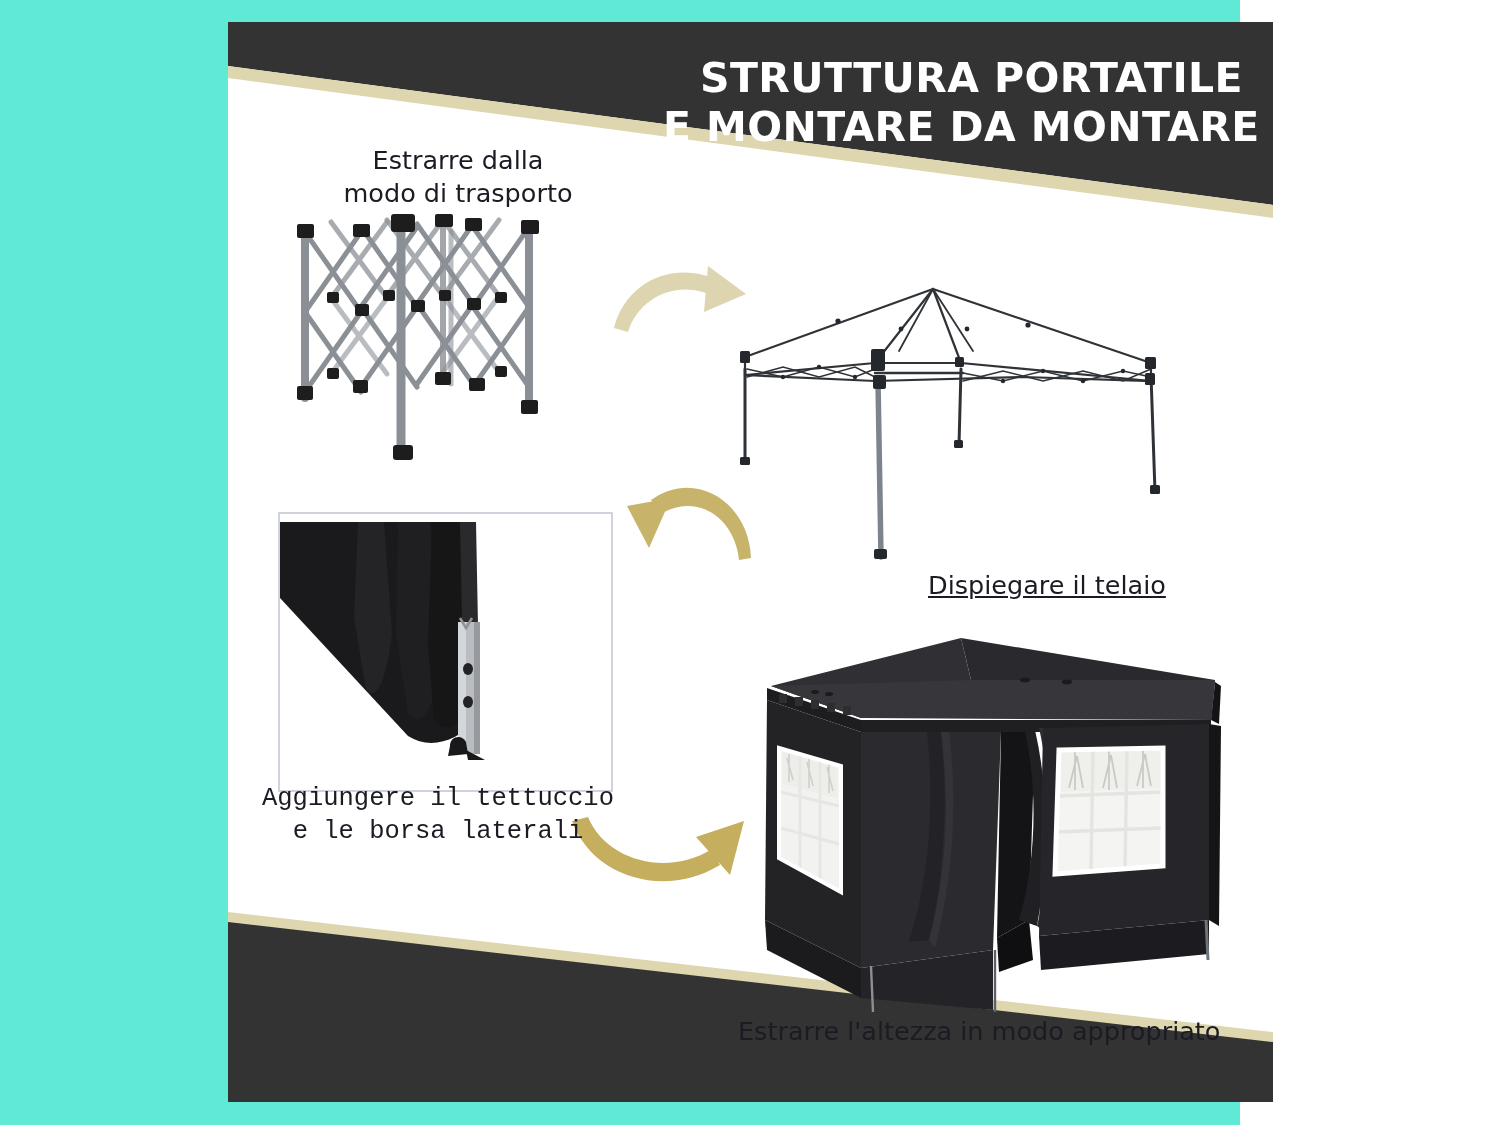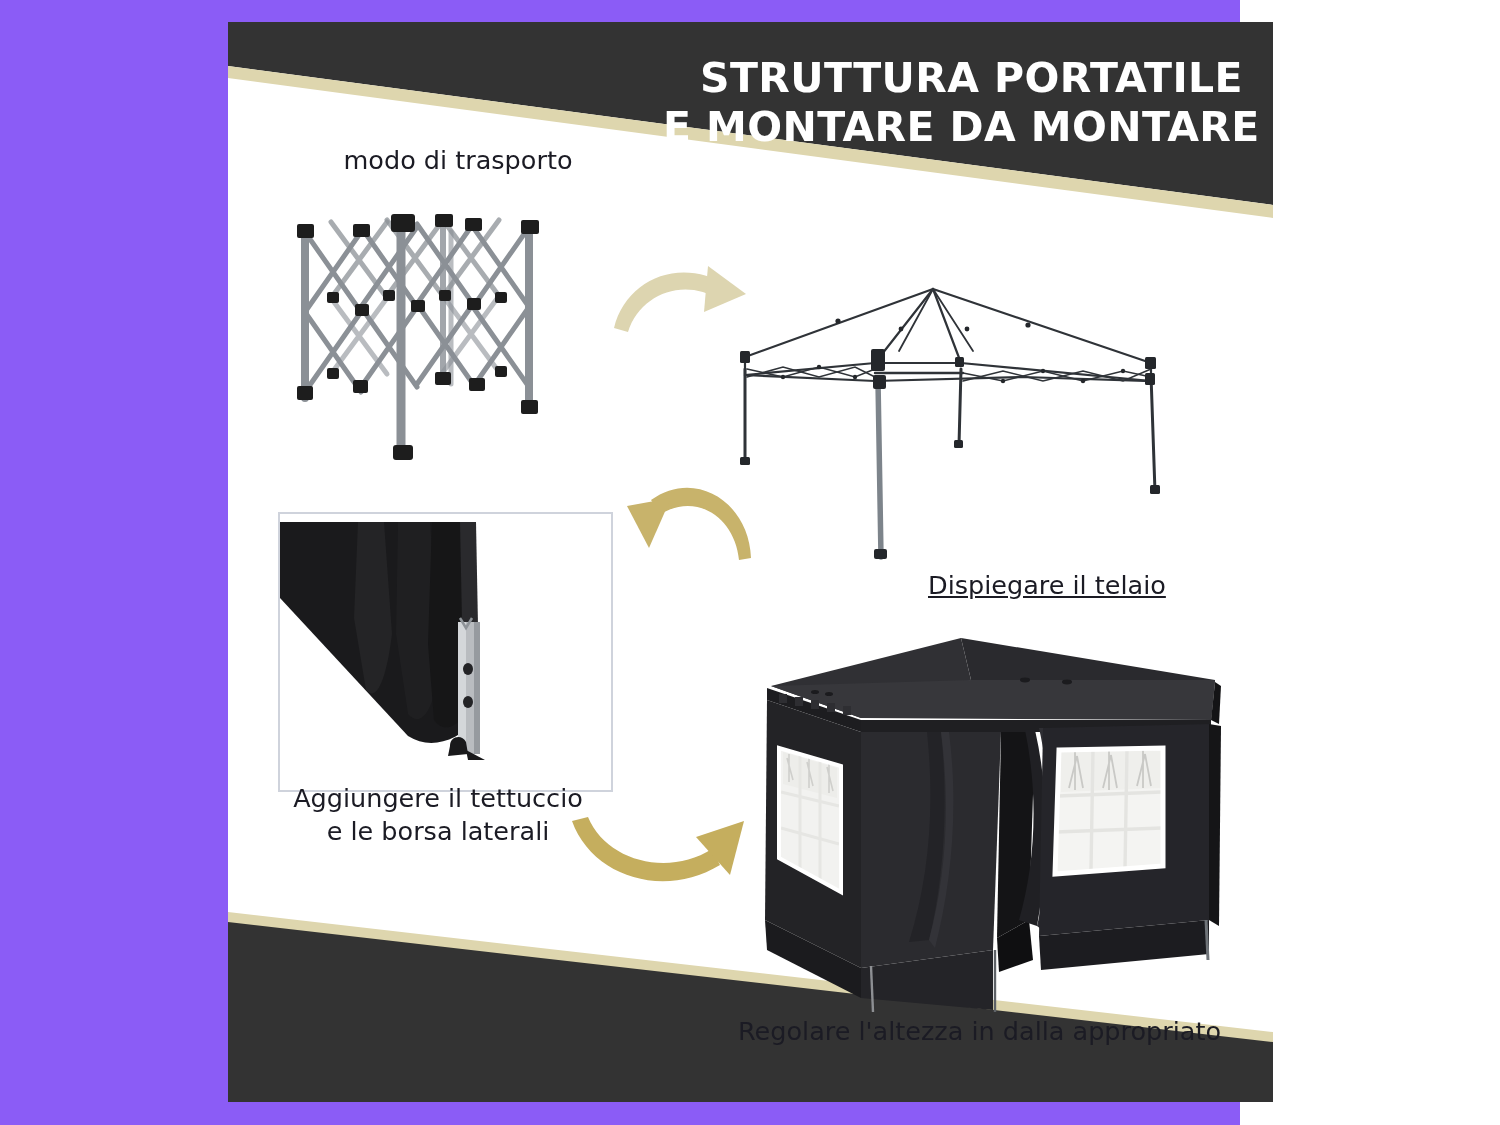--- a/index.html
+++ b/index.html
@@ -13,21 +13,21 @@
     height: 1125px;
     font-family: "DejaVu Sans", "Liberation Sans", sans-serif;
     overflow: hidden;
     position: relative;
   }
   #canvas {
     position: absolute;
     left: 0; top: 0;
     width: 1240px;
     height: 1125px;
-    background: #8b5cf6;
+    background: #5eead4;
   }
   
   #plate {
     position: absolute;
     left: 228px;
     top: 22px;
     width: 1045px;
     height: 1080px;
     background: #ffffff;
     overflow: hidden;
@@ -66,21 +66,21 @@
     position: absolute;
     color: #1b1b24;
     font-size: 25.5px;
     line-height: 33px;
     text-align: center;
     z-index: 6;
     white-space: nowrap;
   }
   #cap-1 { left: 85px; top: 122px; width: 290px; }
   #cap-2 { left: 700px; top: 547px; width: 310px; text-align: left; text-decoration: underline; }
-  #cap-3 { left: 30px; top: 760px; width: 360px; }
+  #cap-3 { left: 30px; top: 760px; width: 360px; font-family: Liberation Mono, monospace; }
   #cap-4 { left: 510px; top: 993px; width: 560px; text-align: left; overflow: hidden; }
   .caption span { display: block; }
 
   
   .panel { position: absolute; z-index: 4; }
   #panel-folded  { left: 55px;  top: 180px; width: 300px; height: 285px; }
   #panel-frame   { left: 495px; top: 255px; width: 455px; height: 300px; }
   #panel-detail  { left: 50px;  top: 490px; width: 335px; height: 280px;
                    border: 2px solid #cfd3dc; background:#fff; box-sizing: border-box; }
   #panel-gazebo  { left: 515px; top: 598px; width: 505px; height: 400px; }
@@ -108,20 +108,21 @@
       <polygon points="0,890 1045,1010 1045,1023 0,903" fill="#ded6ae"></polygon>
       <polygon points="0,900 1045,1020 1045,1080 0,1080" fill="#333333"></polygon>
     </svg>
 
     <div id="title-block">
       <span class="title-line">STRUTTURA PORTATILE</span>
       <span class="title-line">E MONTARE DA MONTARE</span>
     </div>
 
     <div class="caption" id="cap-1">
+      <span>Estrarre dalla</span>
       <span>modo di trasporto</span>
     </div>
 
     <div class="panel" id="panel-folded">
       <svg viewBox="0 0 300 285" preserveAspectRatio="xMidYMid meet">
         <g stroke="#8b9096" stroke-width="5" stroke-linecap="round" fill="none">
 
           <path d="M22,30 L78,110 M78,30 L22,110 M78,110 L22,190 M22,110 L78,190"></path>
           <path d="M78,25 L134,105 M134,25 L78,105 M134,105 L78,185 M78,105 L134,185"></path>
           <path d="M134,22 L190,102 M190,22 L134,102 M190,102 L134,182 M134,102 L190,182"></path>
@@ -374,17 +375,17 @@
         <polygon points="296,316 466,300 466,334 298,350" fill="#1c1c20"></polygon>
 
         <polygon points="466,104 478,106 476,306 466,300" fill="#151517"></polygon>
 
         <path d="M463,300 L465,340" stroke="#6f7479" stroke-width="3" fill="none"></path>
         <path d="M252,330 L252,392" stroke="#5e6267" stroke-width="2.4" fill="none"></path>
       </svg>
     </div>
 
     <div class="caption" id="cap-4">
-      <span>Regolare l'altezza in dalla appropriato</span>
+      <span>Estrarre l'altezza in modo appropriato</span>
     </div>
 
   </div>
 </div>
 
 </body></html>

